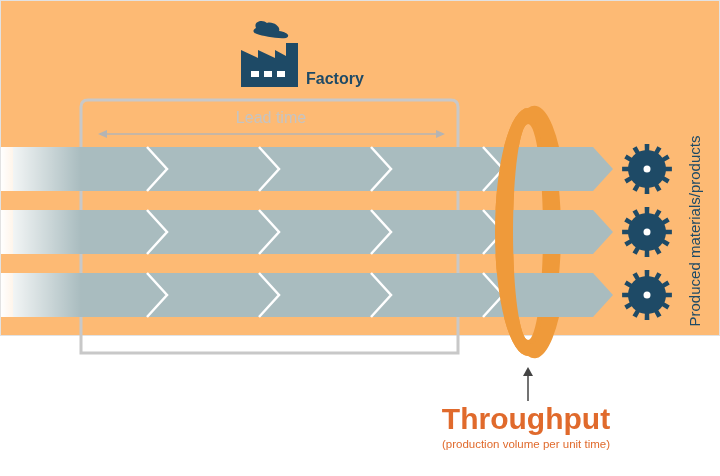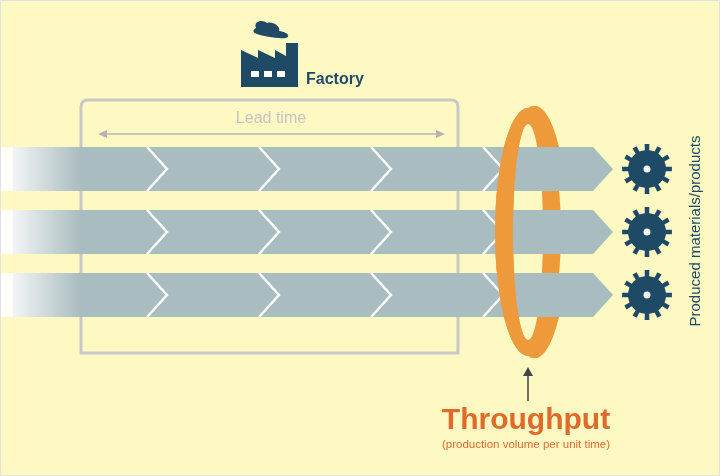--- a/index.html
+++ b/index.html
@@ -1,17 +1,17 @@
 <!DOCTYPE html>
 <html><head>
   <meta charset="utf-8">
   <style>
     html, body { margin: 0; padding: 0; background: #ffffff; }
     body { width: 720px; height: 476px; overflow: hidden; position: relative; font-family: "Liberation Sans", sans-serif; }
-    #canvas { position: absolute; left: 0; top: 0; width: 720px; height: 476px; box-sizing: border-box; border: 1px solid #e2e2e2; background: #fef9c3; }
+    #canvas { position: absolute; left: 0; top: 0; width: 720px; height: 336px; box-sizing: border-box; border: 1px solid #e2e2e2; background: #fdba74; }
     svg#diagram { position: absolute; left: 0; top: 0; }
     .factory-label { font-family: "Liberation Sans", sans-serif; font-size: 16px; font-weight: bold; fill: #1e4a66; }
     .lead-label { font-family: "Liberation Sans", sans-serif; font-size: 16px; fill: #c4c4c4; }
     .throughput-title { font-family: "Liberation Sans", sans-serif; font-size: 30px; font-weight: bold; fill: #e06a2c; }
     .throughput-sub { font-family: "Liberation Sans", sans-serif; font-size: 11.5px; fill: #e06a2c; }
     .side-label { font-family: "Liberation Sans", sans-serif; font-size: 15px; fill: #1e4a66; }
   </style>
 </head>
 <body>
 

